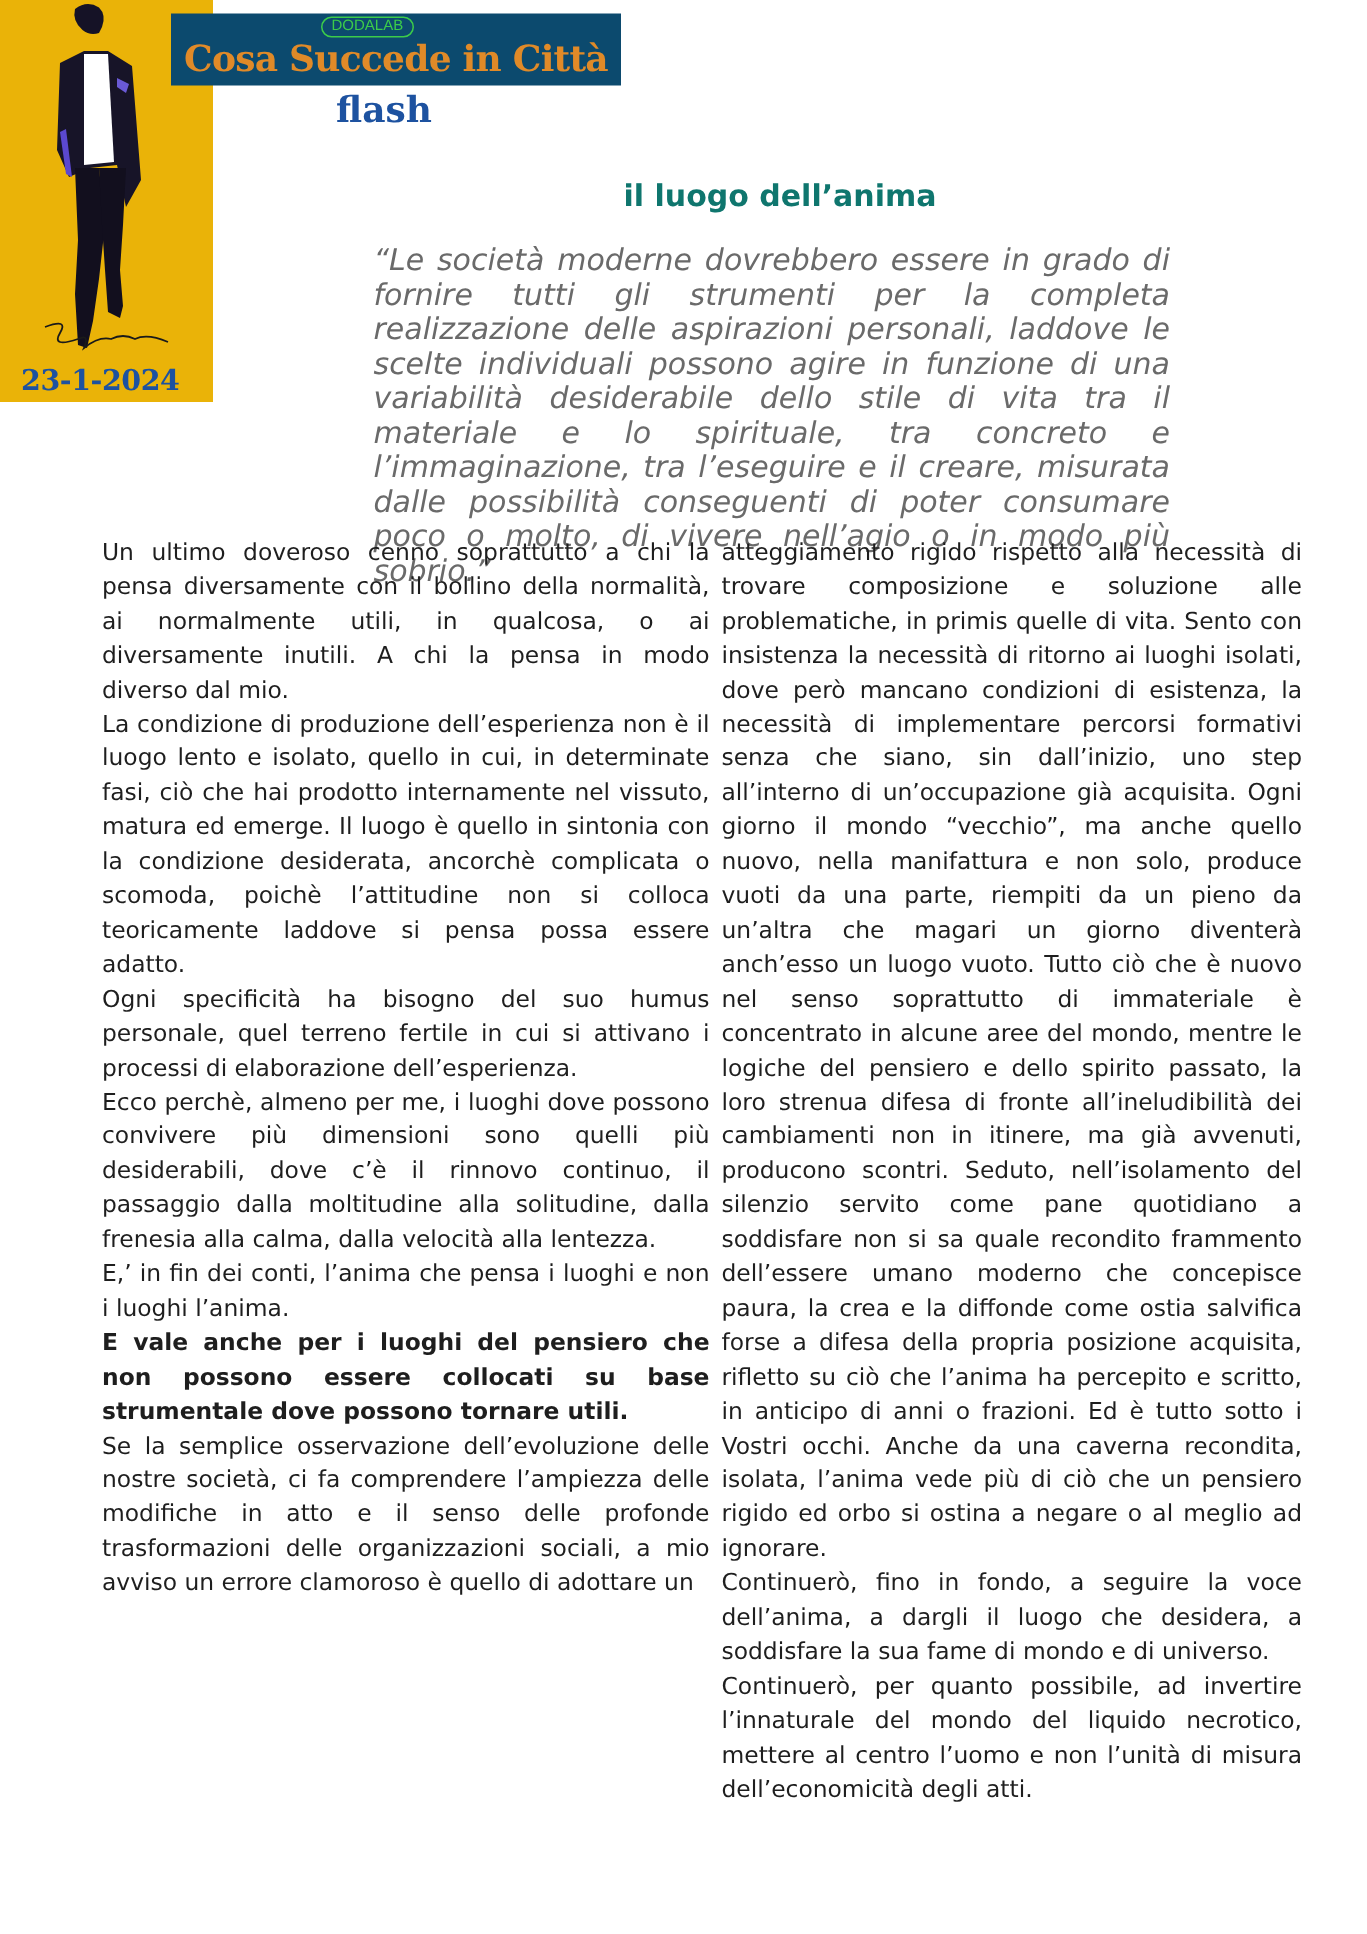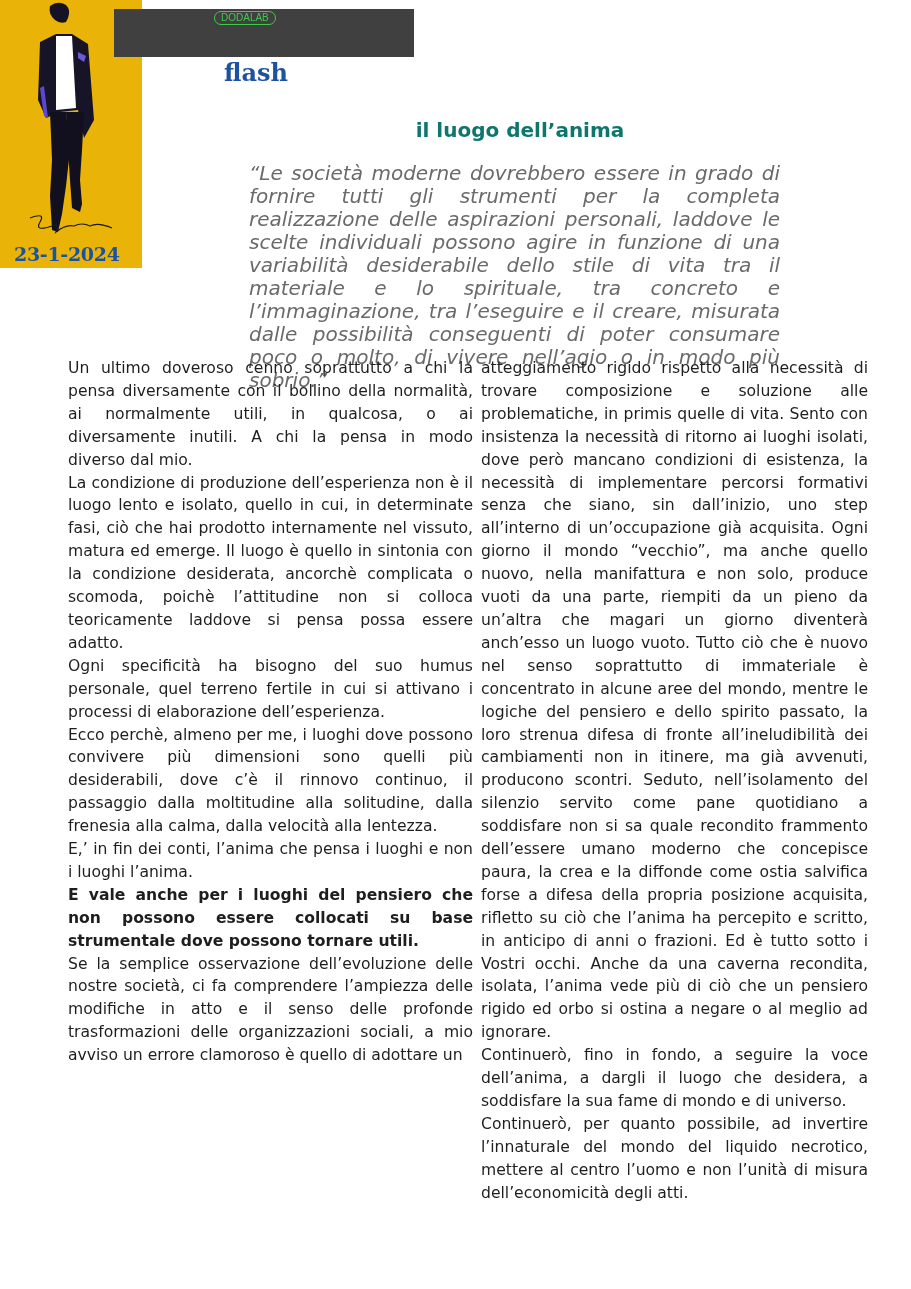--- a/index.html
+++ b/index.html
@@ -6,21 +6,21 @@
   body { width: 911px; height: 1289px; position: relative; overflow: hidden;
          font-family: "DejaVu Sans", sans-serif; color: #1e1e1e; }
 
   .figure-panel { position: absolute; left: 0; top: 0; width: 142px; height: 268px;
                   background: #eab308; }
   .figure-panel svg { position: absolute; left: 0; top: 0; }
   .date { position: absolute; left: 14px; top: 243px; font-family: "DejaVu Serif", serif;
           font-weight: bold; font-size: 19px; color: #1d52a0; letter-spacing: -0.3px; }
 
   .banner { position: absolute; left: 114px; top: 9px; width: 300px; height: 48px;
-            background: #404040; }
+            background: #0c4a6e; }
   .banner-badge { position: absolute; left: 100px; top: 2px; height: 12px; padding: 0 6px;
                   border: 1.5px solid #3ccc4a; border-radius: 9px; color: #3ccc4a;
                   font-family: "Liberation Sans", sans-serif; font-size: 10px; line-height: 12px; }
   .banner-title { position: absolute; left: 0; right: 0; top: 15px; text-align: center;
                   font-family: "DejaVu Serif", serif; font-weight: bold; font-size: 24px;
                   color: #e08a28; letter-spacing: -0.5px; line-height: 30px; white-space: nowrap; }
   .flash { position: absolute; left: 224px; top: 58px; font-family: "DejaVu Serif", serif;
            font-weight: bold; font-size: 24px; color: #1d52a0; }
 
   .article-title { position: absolute; left: 330px; top: 118px; width: 380px; text-align: center;
@@ -57,20 +57,21 @@
     <path d="M50 112 L66 112 L70 150 L66 186 L62 214 L58 232 L52 230 L50 196 L52 160 Z" fill="#120f1e"></path>
     <path d="M66 112 L84 112 L82 150 L80 180 L82 204 L80 212 L72 208 L70 180 L68 150 Z" fill="#120f1e"></path>
 
     <path d="M30 218 Q46 212 40 222 Q34 232 52 226 Q60 222 56 232 Q66 224 74 226 Q82 222 90 226 Q98 222 112 228" fill="none" stroke="#1a1a1a" stroke-width="1.2"></path>
   </svg>
   <div class="date">23-1-2024</div>
 </div>
 
 <div class="banner">
   <div class="banner-badge">DODALAB</div>
+  <div class="banner-title">Cosa Succede in Città</div>
 </div>
 <div class="flash">flash</div>
 
 <div class="article-title">il luogo dell’anima</div>
 
 <p class="quote">“Le società moderne dovrebbero essere in grado di fornire tutti gli strumenti per la completa realizzazione delle aspirazioni personali, laddove le scelte individuali possono agire in funzione di una variabilità desiderabile dello stile di vita tra il materiale e lo spirituale, tra concreto e l’immaginazione, tra l’eseguire e il creare, misurata dalle possibilità conseguenti di poter  consumare poco o molto, di vivere nell’agio o in modo più sobrio.”</p>
 
 <div class="col col-left">
   <p>Un ultimo doveroso cenno soprattutto a chi la pensa diversamente con il bollino della normalità, ai normalmente utili, in qualcosa,  o ai diversamente inutili. A chi la pensa in modo diverso dal mio.</p>
   <p>La condizione di produzione dell’esperienza non è il luogo lento e isolato, quello in cui, in determinate fasi, ciò che hai prodotto internamente nel vissuto, matura ed emerge. Il luogo è quello in sintonia con la condizione desiderata, ancorchè complicata o scomoda, poichè l’attitudine non si colloca teoricamente laddove si pensa possa essere adatto.</p>

